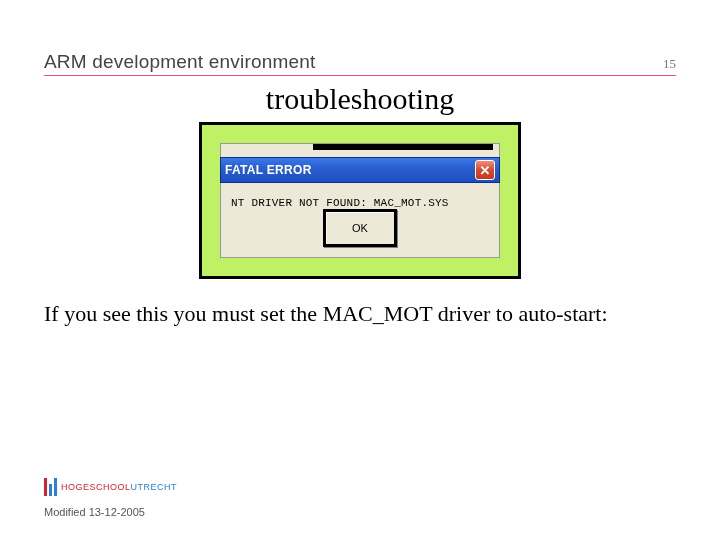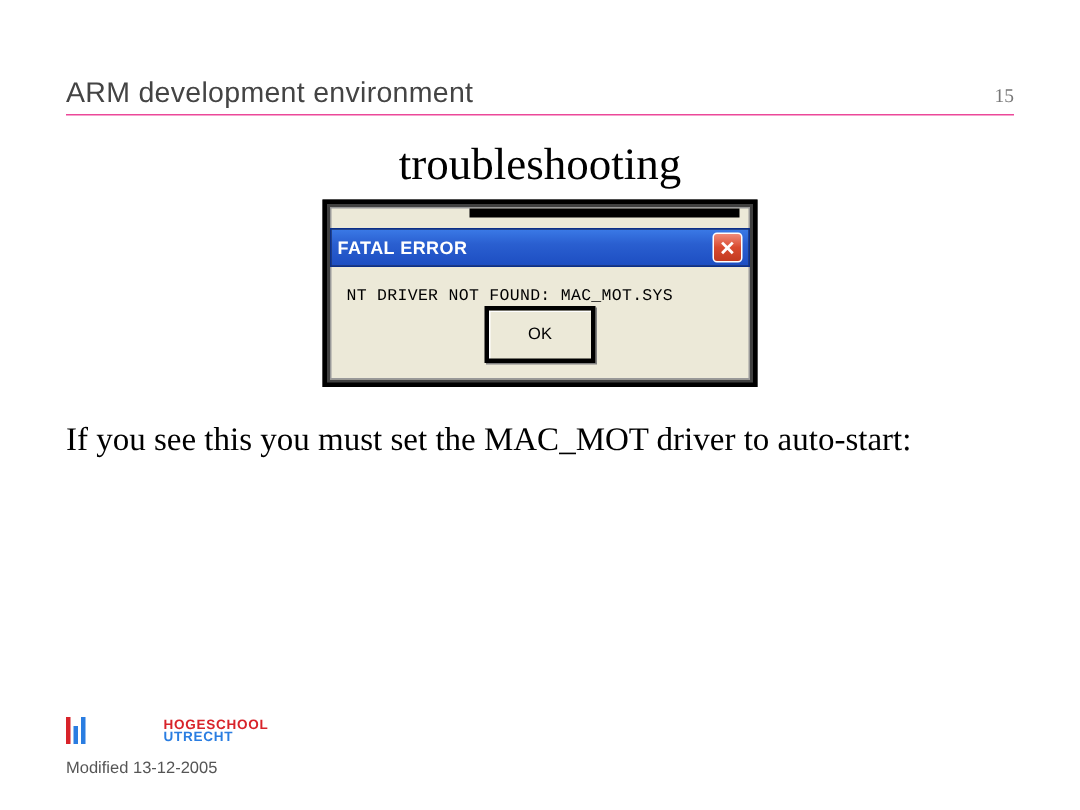--- a/index.html
+++ b/index.html
@@ -1,43 +1,43 @@
 <!DOCTYPE html>
 <html><head>
 <meta charset="utf-8">
 <style>
   * { box-sizing: border-box; margin: 0; padding: 0; }
   html, body { width: 720px; height: 540px; background: #fff; font-family: Arial, Helvetica, sans-serif; }
   .slide { position: relative; width: 720px; height: 540px; padding: 28px 44px 20px 44px; }
   .header { display: flex; justify-content: space-between; align-items: baseline; border-bottom: 1px solid #ec4899; padding-bottom: 2px; }
   .header-title { font-size: 19px; color: #444; font-weight: 400; letter-spacing: 0.2px; }
   .page-num { font-size: 13px; color: #777; font-family: Georgia, 'Times New Roman', serif; margin-top: 28px; }
-  .subtitle { text-align: center; font-size: 30px; color: #000; margin-top: 16px; font-family: Georgia, 'Times New Roman', serif; }
+  .subtitle { text-align: center; font-size: 30px; color: #000; margin-top: 6px; font-family: Georgia, 'Times New Roman', serif; }
   .shot-wrap { display: flex; justify-content: center; margin-top: 6px; }
-  .shot-frame { border: 3px solid #000; padding: 2px; background: #404040; }
+  .shot-frame { border: 3px solid #000; padding: 18px; background: #bef264; }
   .shot-inner { width: 280px; }
   .cut-row { height: 14px; background: #ece9d8; border: 1px solid #999; border-bottom: none; position: relative; overflow: hidden; }
   .cut-row::after { content: ""; position: absolute; right: 6px; top: -4px; width: 180px; height: 10px; background: #000; }
   .titlebar { height: 26px; background: linear-gradient(to bottom, #3a79e6 0%, #2a5fd0 40%, #1d4ec2 100%); display: flex; align-items: center; justify-content: space-between; padding: 0 4px; border: 1px solid #0a2f8a; }
   .titlebar-text { color: #fff; font-size: 12px; font-weight: bold; font-family: Tahoma, Arial, sans-serif; letter-spacing: 0.3px; }
   .close-btn { width: 20px; height: 20px; background: linear-gradient(to bottom, #f08b7a, #d94a2f 50%, #c23a20); border: 1px solid #fff; border-radius: 3px; display: flex; align-items: center; justify-content: center; color: #fff; font-weight: bold; font-size: 13px; font-family: Arial, sans-serif; cursor: pointer; }
   .dialog-body { background: #ece9d8; border: 1px solid #999; border-top: none; padding: 14px 10px 10px 10px; }
   .dialog-msg { font-size: 11px; font-family: Liberation Mono, monospace; color: #000; letter-spacing: 0.2px; }
   .ok-row { display: flex; justify-content: center; }
   .ok-btn { min-width: 74px; height: 38px; background: #ece9d8; border: 3px solid #000000; box-shadow: 1px 1px 0 #808080, inset 1px 1px 0 #fff; font-size: 11px; font-family: Liberation Sans, sans-serif; cursor: pointer; }
   .body-text { margin-top: 20px; font-size: 22px; line-height: 1.35; color: #000; font-family: Georgia, 'Times New Roman', serif; }
   .body-text p { margin-bottom: 2px; }
   .indent { padding-left: 28px; text-indent: -28px; }
   .footer-logo { position: absolute; left: 44px; bottom: 44px; display: flex; align-items: center; gap: 4px; }
   .logo-bars { display: flex; gap: 2px; }
   .bar { width: 3px; height: 18px; }
   .bar.red { background: #d8232a; }
   .bar.blue { background: #2a7de1; }
   .bar-short { height: 12px; margin-top: 6px; }
-  .logo-text { display: flex; flex-direction: column; line-height: 0.9; font-family: Arial, sans-serif; font-weight: bold; font-size: 9px; letter-spacing: 0.5px; margin-left: 48px; }
+  .logo-text { display: flex; flex-direction: row; line-height: 0.9; font-family: Arial, sans-serif; font-weight: normal; font-size: 9px; letter-spacing: 0.5px; }
   .lt1 { color: #d8232a; }
   .lt2 { color: #2a7de1; }
   .modified { position: absolute; left: 44px; bottom: 22px; font-size: 11px; color: #555; }
 </style>
 </head>
 <body>
 
 <div class="slide">
 
   <div class="header">

